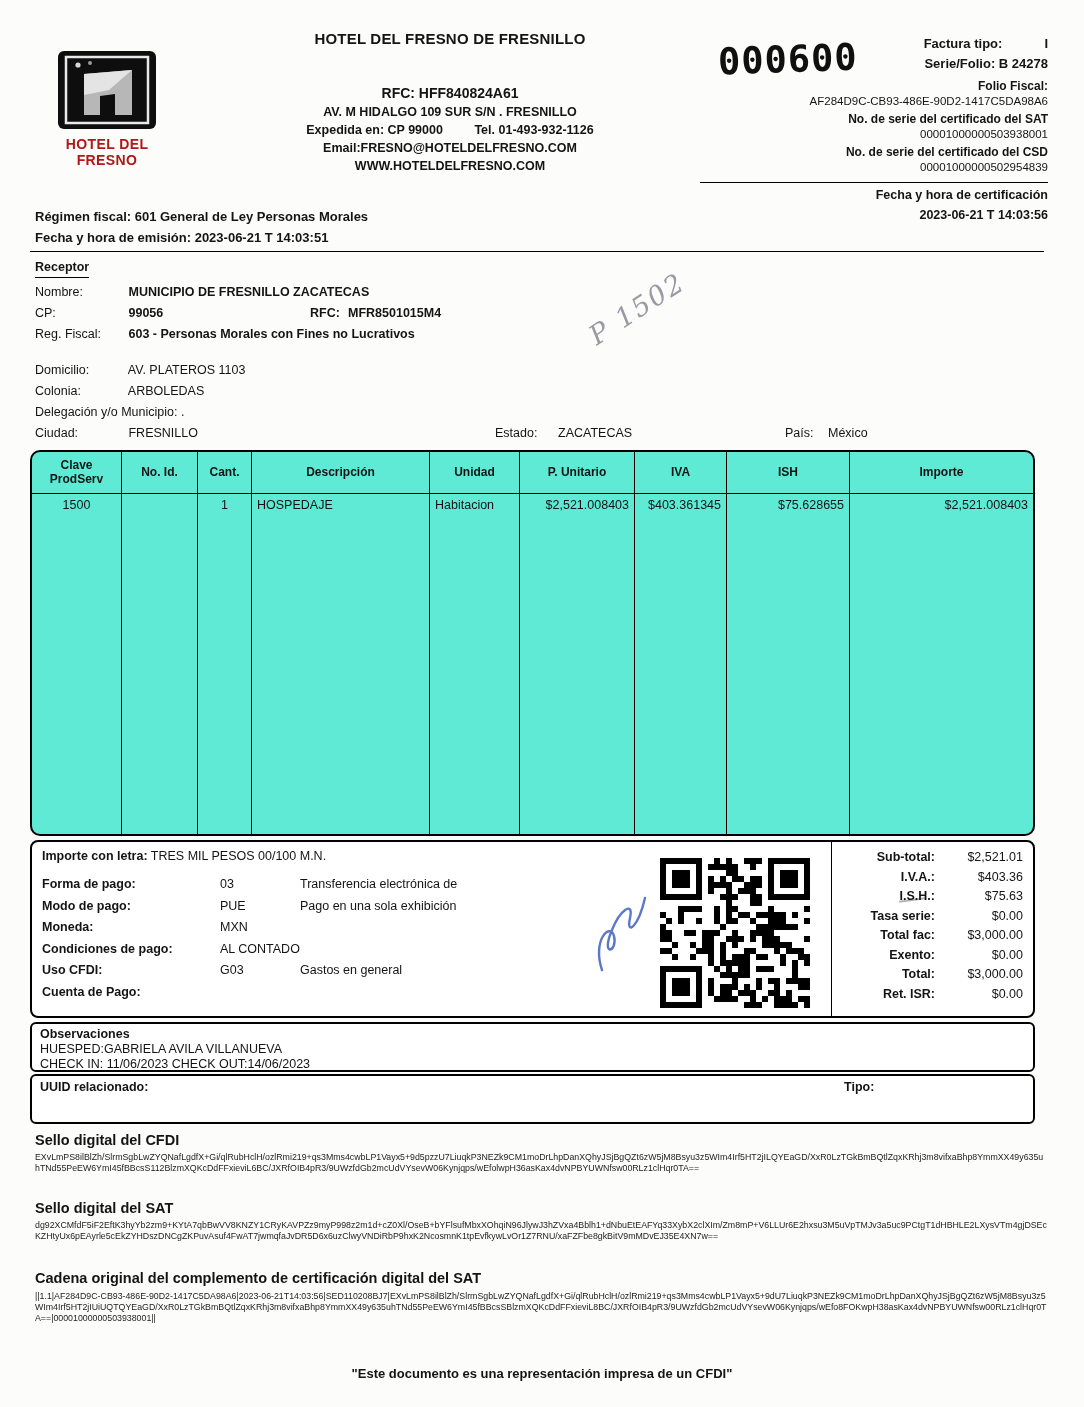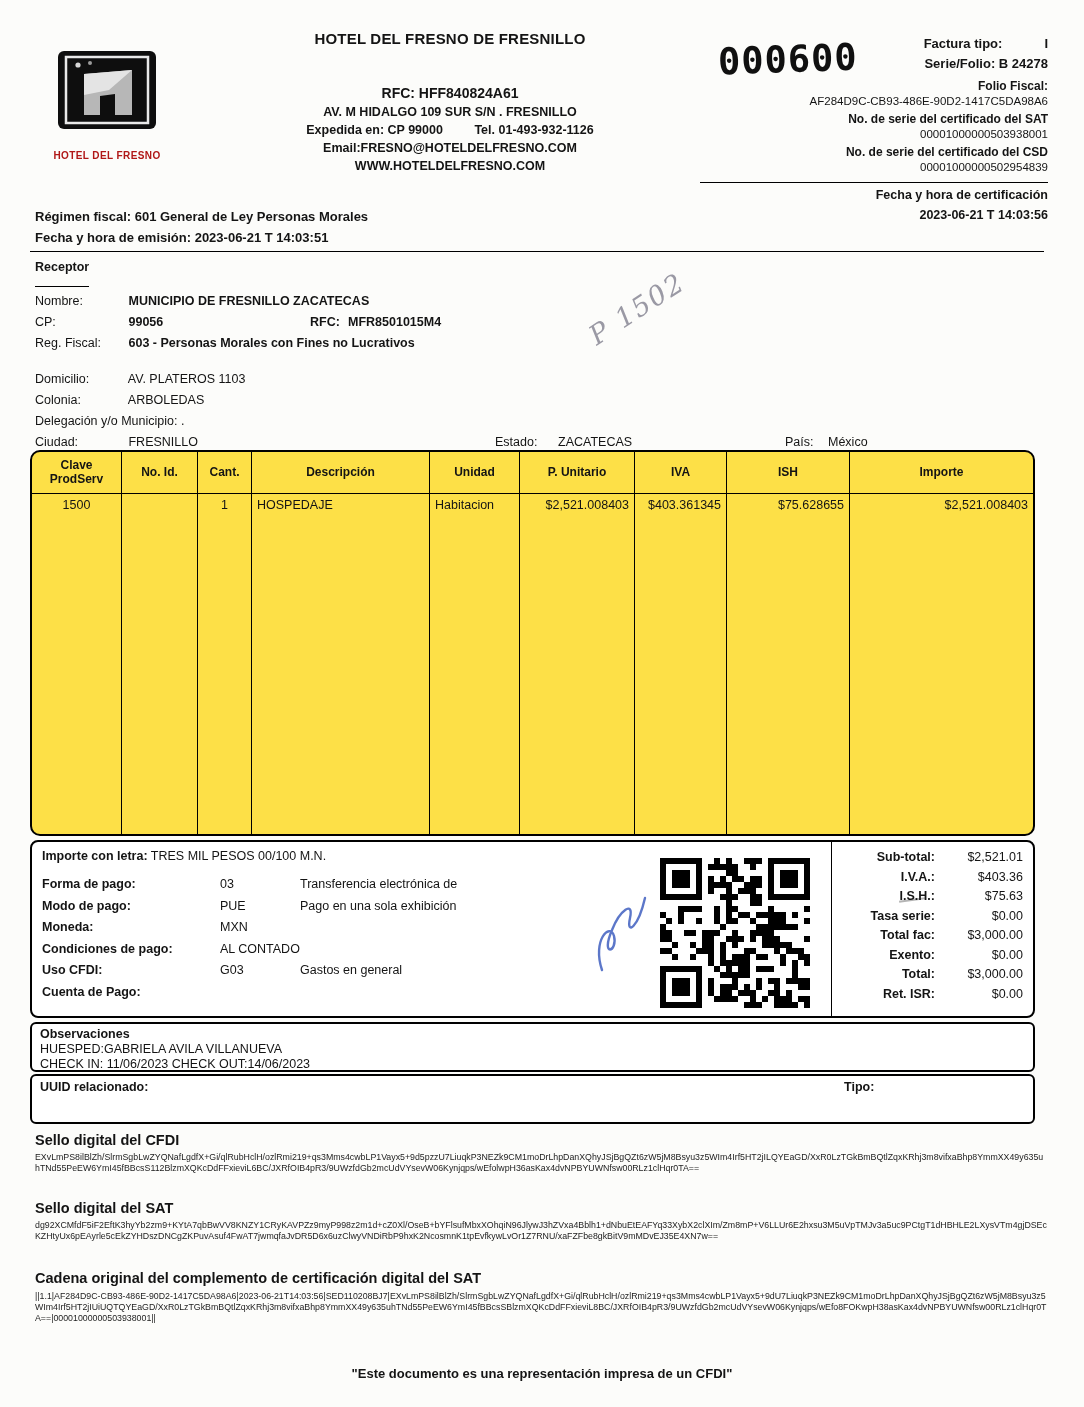--- a/index.html
+++ b/index.html
@@ -4,21 +4,21 @@
 <style>
   * { margin:0; padding:0; box-sizing:border-box; }
   html,body { background:#d8d8d8; }
   body { font-family:"Liberation Sans", sans-serif; color:#141414; }
   .page { position:relative; width:1084px; height:1407px; background:#fcfcfa; margin:0 auto; overflow:hidden; }
   .abs { position:absolute; }
   .b { font-weight:bold; }
 
   
   .logo-block { left:36px; top:50px; width:142px; text-align:center; }
-  .logo-text { margin-top:16px; color:#b01717; font-weight:bold; font-size:10px; letter-spacing:.4px; }
+  .logo-text { margin-top:2px; color:#b01717; font-weight:bold; font-size:14px; letter-spacing:.4px; }
   .hdr-center { left:232px; top:30px; width:436px; text-align:center; }
   .h-name { font-size:15px; font-weight:bold; letter-spacing:.2px; }
   .h-rfc  { margin-top:38px; font-size:14px; font-weight:bold; }
   .h-line { margin-top:4px; font-size:12.5px; font-weight:bold; }
   .h-line .gap { margin-left:28px; }
 
   .stamp { left:718px; top:38px; font-family:"DejaVu Sans Mono", monospace; font-weight:bold;
            font-size:37px; letter-spacing:1px; transform:rotate(-2deg); color:#101010; }
 
   .hdr-right { left:700px; top:36px; width:348px; text-align:right; }
@@ -30,32 +30,32 @@
   .cert-value { margin-top:2px; font-size:11.5px; }
   .cert-rule { border-top:1.5px solid #000; margin-top:9px; }
   .cert-dt-label { margin-top:5px; font-size:12.5px; font-weight:bold; }
   .cert-dt-value { margin-top:6px; font-size:12.5px; font-weight:bold; }
 
   .regimen { left:35px; top:206px; font-size:13px; font-weight:bold; line-height:21px; }
   .divider { left:30px; top:251px; width:1014px; border-top:1.5px solid #000; }
 
   
   .receptor { left:35px; top:260px; width:1012px; font-size:12.5px; }
-  .rc-title { display:inline-block; font-weight:bold; border-bottom:1px solid #000; padding-bottom:12px; }
+  .rc-title { display:inline-block; font-weight:bold; border-bottom:1px solid #000; padding-bottom:3px; }
   .rc-row { position:relative; margin-top:7px; height:14px; }
   .rc-row .lab { display:inline-block; width:90px; }
   .rc-abs { position:absolute; top:0; }
   .rc-gap { margin-top:22px; }
 
   .handnote { left:583px; top:293px; font-family:"DejaVu Serif", serif; font-style:italic;
               font-size:27px; color:#9a99a4; transform:rotate(-33deg); letter-spacing:2px; }
 
   
   .items-table { left:30px; top:450px; width:1005px; height:386px; border:2px solid #000;
-                 border-radius:10px; display:flex; overflow:hidden; background:#fde047; }
+                 border-radius:10px; display:flex; overflow:hidden; background:#5eead4; }
   .col { border-right:1.5px solid #000; display:flex; flex-direction:column; }
   .col:last-child { border-right:none; flex:1; }
   .c0{width:90px}.c1{width:76px}.c2{width:54px}.c3{width:58px}.c4{width:90px}
   .c5{width:178px}.c6{width:115px}.c7{width:92px}.c8{width:123px}
   .ch { height:42px; border-bottom:1.5px solid #000; display:flex; align-items:center;
         justify-content:center; text-align:center; font-weight:bold; font-size:12px;
         line-height:1.15; padding:2px; }
   .cv { padding:4px 5px; font-size:12.5px; min-height:22px; }
   .tc{text-align:center}.tr{text-align:right}.tl{text-align:left}
 

